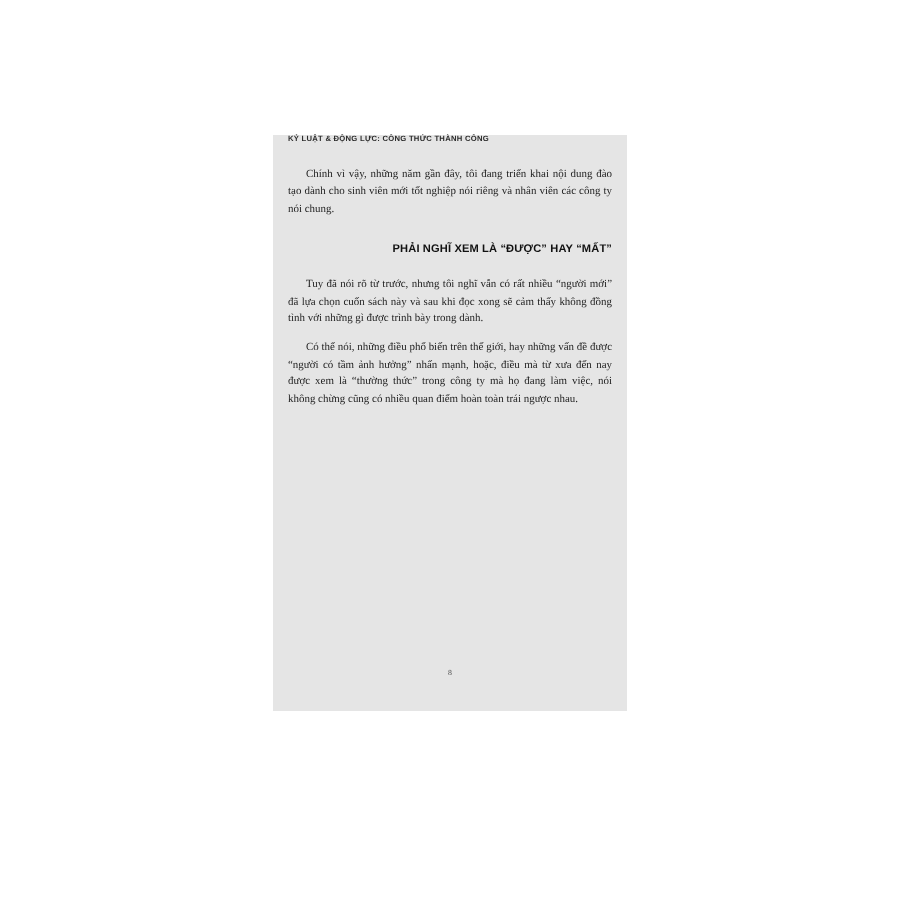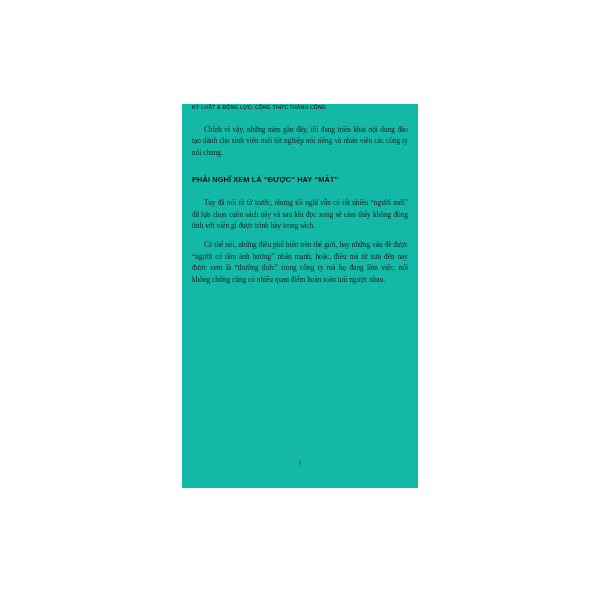--- a/index.html
+++ b/index.html
@@ -15,24 +15,24 @@
   }
   .page {
     position: relative;
     width: 600px;
     height: 600px;
     background: #ffffff;
   }
   .sheet {
     position: absolute;
     left: 182px;
-    top: 104px;
+    top: 90px;
     width: 236px;
     height: 384px;
-    background: #14b8a6;
+    background: #e5e5e5;
     padding: 0;
   }
   .running-head {
     font-family: "Liberation Sans", sans-serif;
     font-size: 5.1px;
     letter-spacing: 0.18px;
     font-weight: bold;
     color: #2b2b2b;
     text-transform: uppercase;
     margin: 0 0 14px 10px;
@@ -48,21 +48,21 @@
     text-align: justify;
     text-indent: 12px;
     margin: 0 0 8px 0;
     hyphens: none;
   }
   h2.section-head {
     font-family: "Liberation Sans", sans-serif;
     font-size: 7.4px;
     font-weight: bold;
     color: #111111;
-    text-align: left;
+    text-align: right;
     margin: 17px 0 13px 0;
     letter-spacing: 0.1px;
   }
   .folio {
     position: absolute;
     left: 0;
     right: 0;
     bottom: 22px;
     text-align: center;
     font-size: 5.2px;
@@ -78,21 +78,21 @@
 
     <div class="running-head">KỶ LUẬT &amp; ĐỘNG LỰC: CÔNG THỨC THÀNH CÔNG</div>
 
     <div class="col">
 
       <p class="body-par">Chính vì vậy, những năm gần đây, tôi đang triển khai nội dung đào tạo dành cho sinh viên mới tốt nghiệp nói riêng và nhân viên các công ty nói chung.</p>
 
 
       <h2 class="section-head">PHẢI NGHĨ XEM LÀ “ĐƯỢC” HAY “MẤT”</h2>
 
-      <p class="body-par">Tuy đã nói rõ từ trước, nhưng tôi nghĩ vẫn có rất nhiều “người mới” đã lựa chọn cuốn sách này và sau khi đọc xong sẽ cảm thấy không đồng tình với viên gì được trình bày trong sách.</p>
+      <p class="body-par">Tuy đã nói rõ từ trước, nhưng tôi nghĩ vẫn có rất nhiều “người mới” đã lựa chọn cuốn sách này và sau khi đọc xong sẽ cảm thấy không đồng tình với những gì được trình bày trong dành.</p>
 
       <p class="body-par">Có thể nói, những điều phổ biến trên thế giới, hay những vấn đề được “người có tầm ảnh hưởng” nhấn mạnh, hoặc, điều mà từ xưa đến nay được xem là “thường thức” trong công ty mà họ đang làm việc, nói không chừng cũng có nhiều quan điểm hoàn toàn trái ngược nhau.</p>
 
 
     </div>
 
     <div class="folio">8</div>
   </div>
 </div>
 

